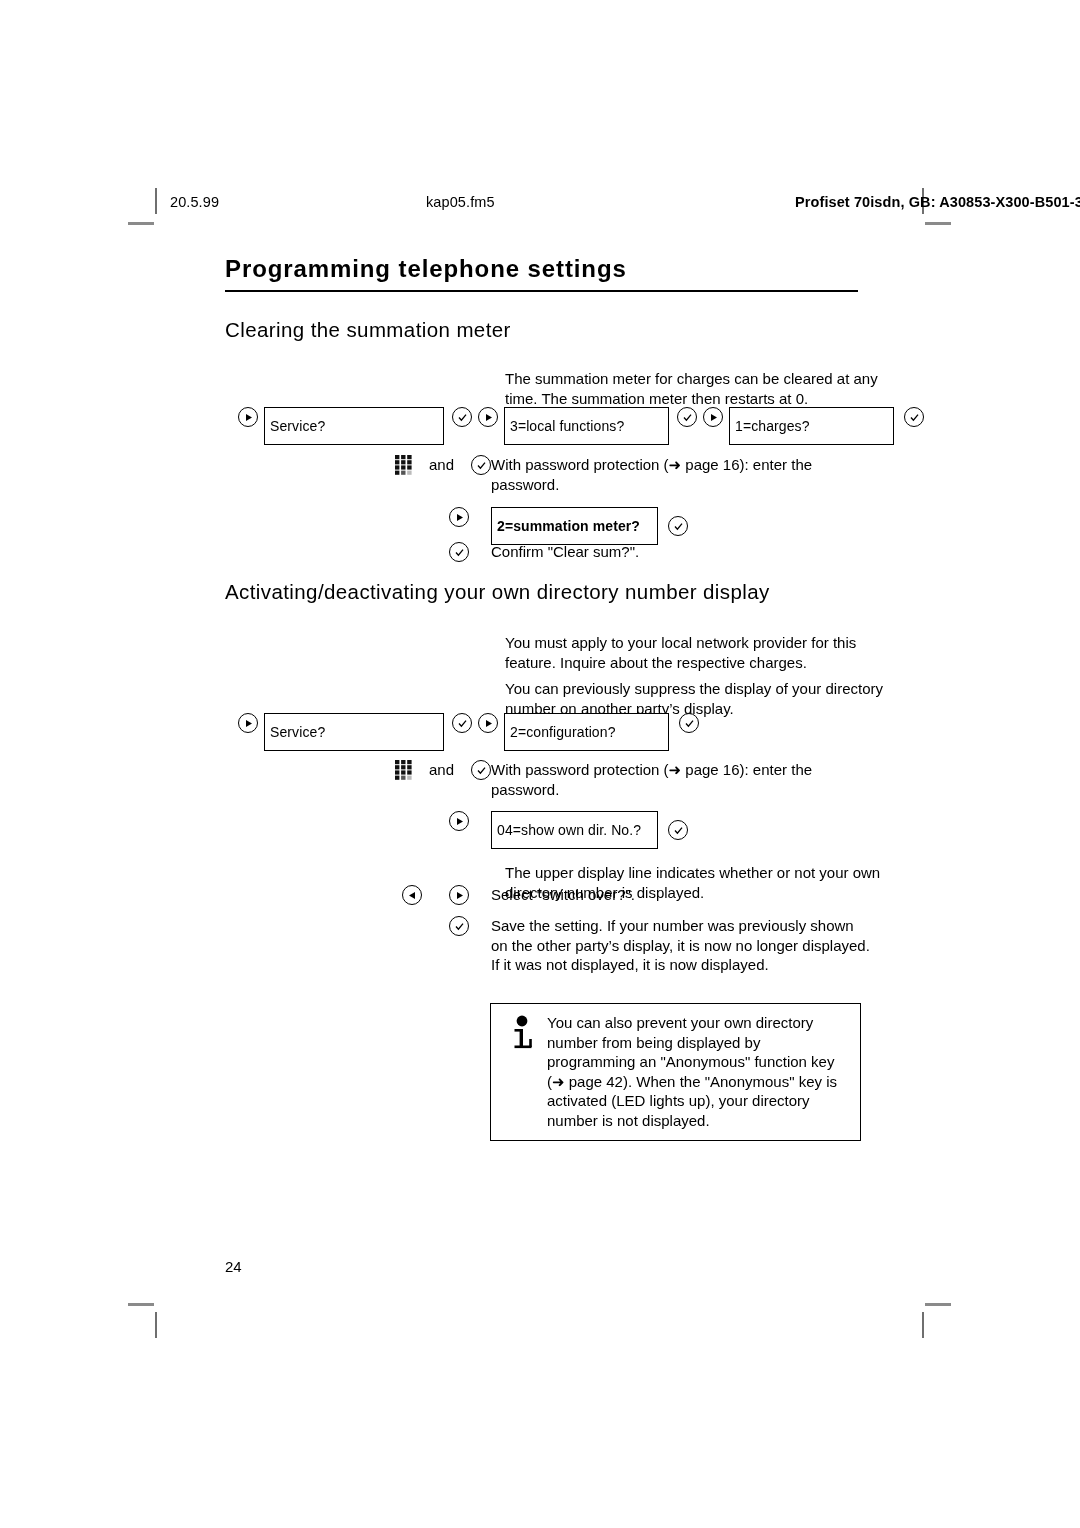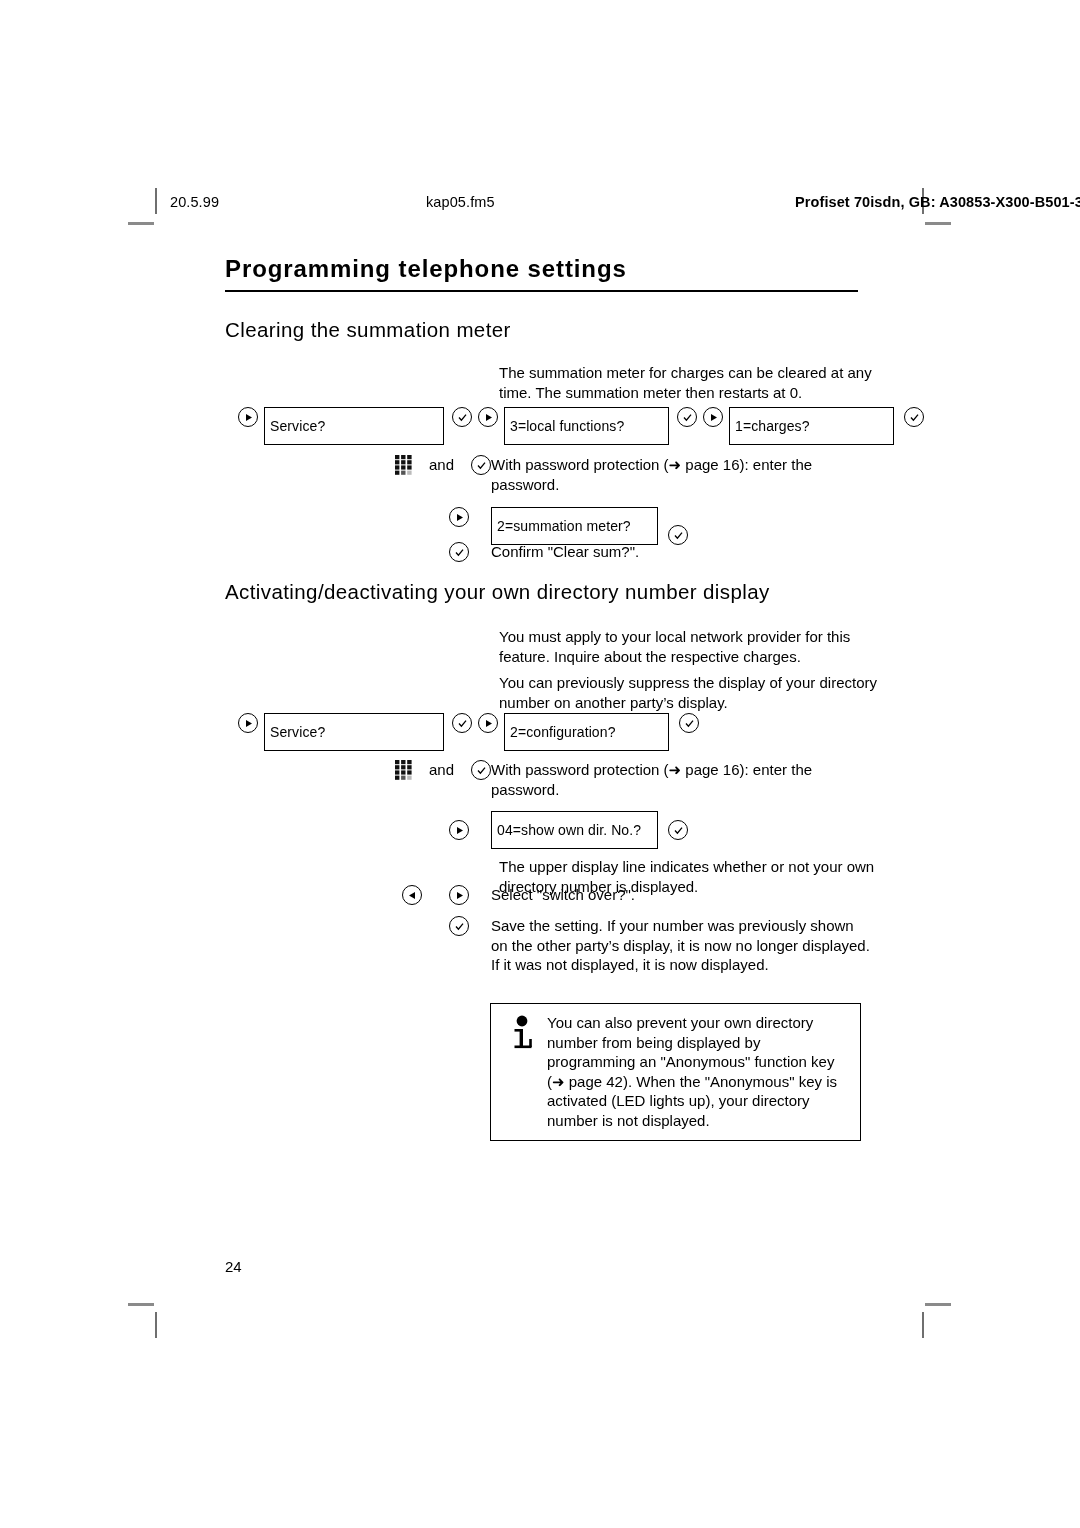--- a/index.html
+++ b/index.html
@@ -82,21 +82,21 @@
     font-weight: normal;
     letter-spacing: 0.4px;
     white-space: nowrap;
   }
   #sec-1 { top: 318px; }
   #sec-2 { top: 580px; }
 
   p.body {
     position: absolute;
     left: 491px;
-    margin: 8px;
+    margin: 14px;
     width: 380px;
     font-size: 15px;
     line-height: 19.5px;
   }
   #p-1 { top: 355px; }
   #p-2 { top: 619px; }
   #p-3 { top: 665px; }
   #p-4 { top: 849px; }
 
   
@@ -311,21 +311,21 @@
   </div>
 
   <div class="irow" style="left:395px; top:507px;">
     <span class="icol right">
       <span class="key">
         <svg width="9" height="9" viewBox="0 0 9 9">
             <polygon points="2,1 8,4.5 2,8" fill="#000"></polygon>
           </svg>
       </span>
     </span>
-    <span style="display:flex; align-items:flex-end;">
+    <span style="display:flex; align-items:center;font-weight:bold;">
       <span class="dbox w-summ">2=summation meter?</span>
       <span class="gap10"></span>
       <span class="key">
         <svg width="11" height="11" viewBox="0 0 11 11">
             <polyline points="2,5.5 4.4,8.2 9,2.6" fill="none" stroke="#000" stroke-width="1.3"></polyline>
           </svg>
       </span>
     </span>
   </div>
 
@@ -393,21 +393,21 @@
       <span class="andtxt">and</span>
       <span class="key">
         <svg width="11" height="11" viewBox="0 0 11 11">
             <polyline points="2,5.5 4.4,8.2 9,2.6" fill="none" stroke="#000" stroke-width="1.3"></polyline>
           </svg>
       </span>
     </span>
     <span class="tcol">With password protection (➜ page 16): enter the password.</span>
   </div>
 
-  <div class="irow" style="left:395px; top:811px;align-items:center;">
+  <div class="irow" style="left:395px; top:811px;">
     <span class="icol right">
       <span class="key">
         <svg width="9" height="9" viewBox="0 0 9 9">
             <polygon points="2,1 8,4.5 2,8" fill="#000"></polygon>
           </svg>
       </span>
     </span>
     <span style="display:flex; align-items:center;">
       <span class="dbox w-showown">04=show own dir. No.?</span>
       <span class="gap10"></span>

